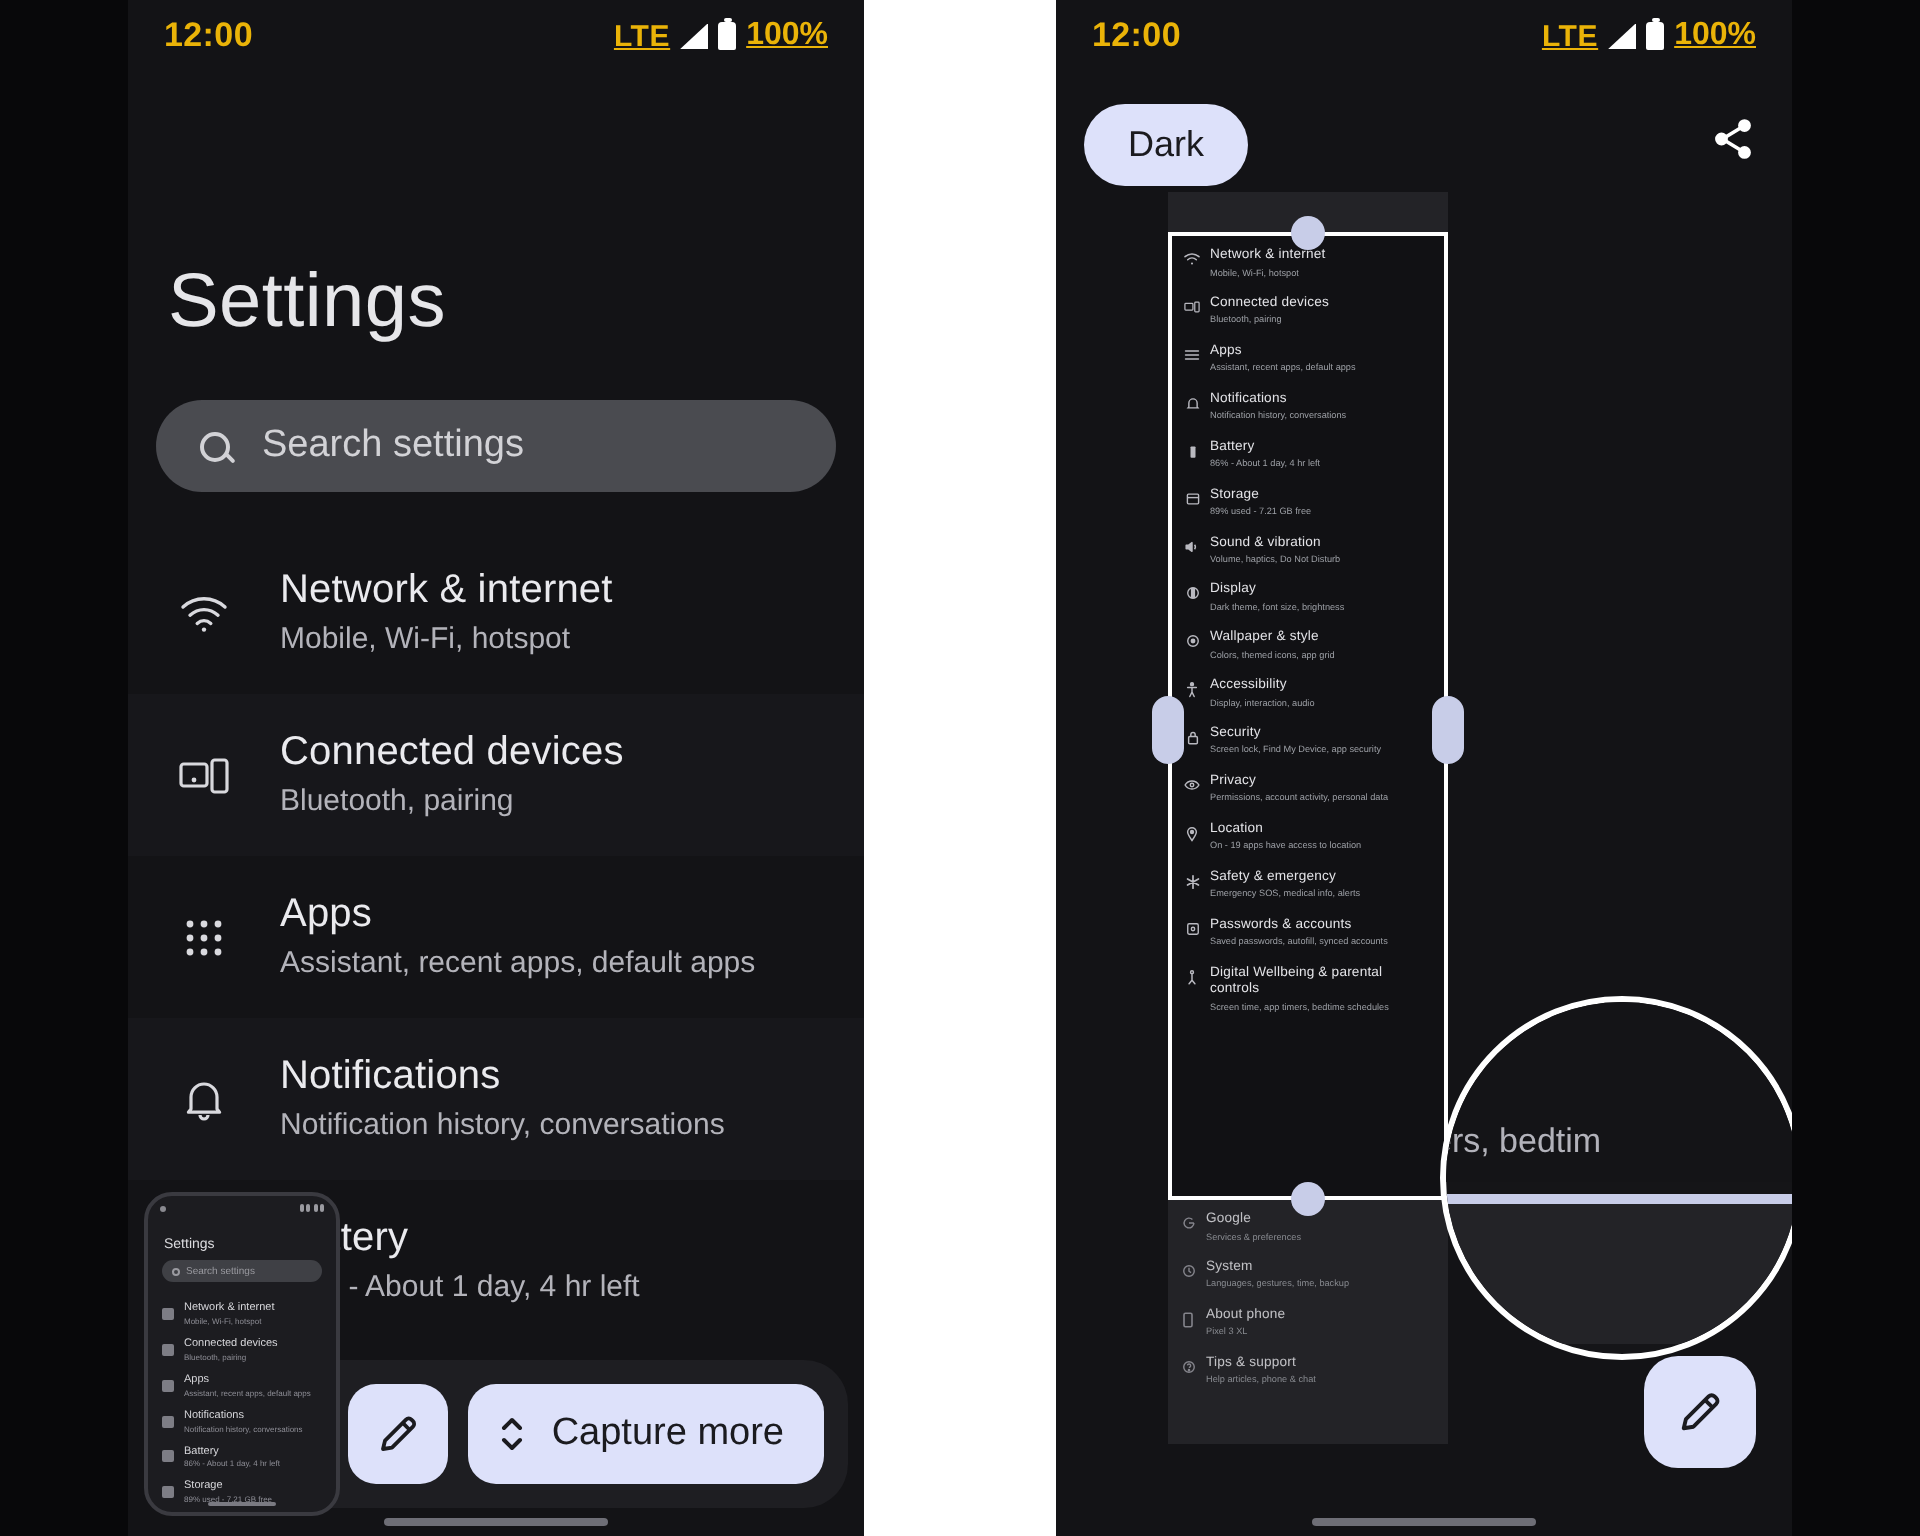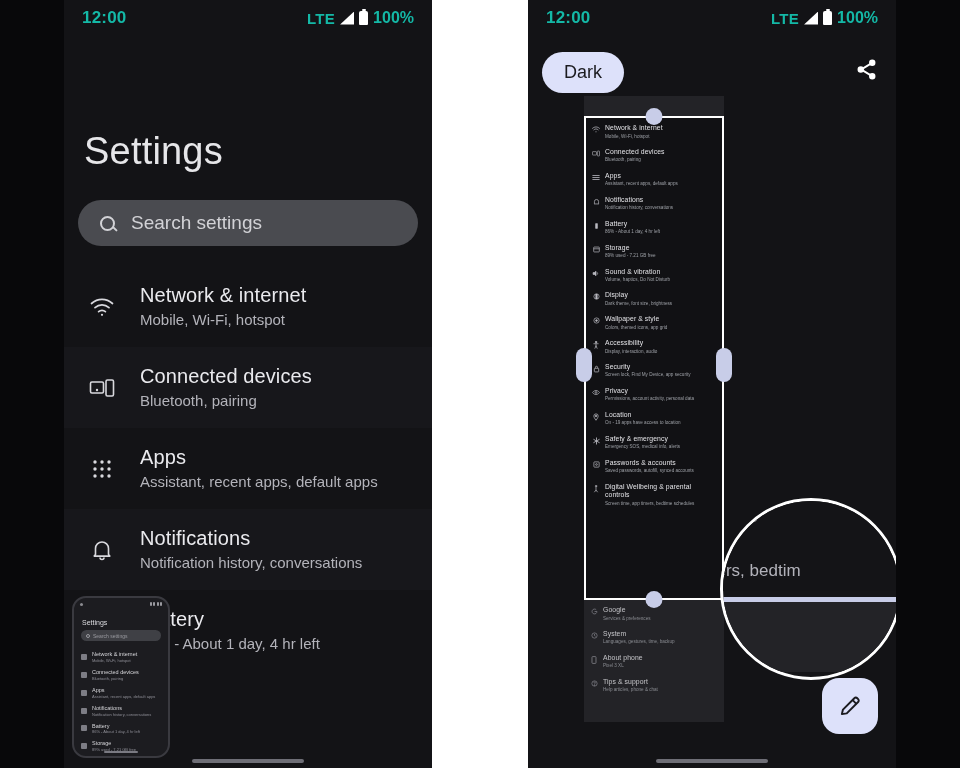--- a/index.html
+++ b/index.html
@@ -15,23 +15,23 @@
 
   .side-black { position:absolute; top:0; bottom:0; width:64px; background:#08080a; }
   .sb-l { left:0; } .sb-r { right:0; }
 
   .screen { position:absolute; top:0; bottom:0; left:64px; right:0; background:#131316; overflow:hidden; }
   .screen-r { position:absolute; top:0; bottom:0; left:0; right:64px; background:#131316; overflow:hidden; }
 
   
   .statusbar { position:absolute; top:0; left:0; right:0; height:36px;
     display:flex; align-items:center; justify-content:space-between;
-    padding:0 18px; color:#14b8a6; }
+    padding:0 18px; color:#eab308; }
   .st-time { font-size:17px; font-weight:bold; letter-spacing:.2px; }
-  .st-right { display:flex; align-items:center; gap:5px; font-size:16px; font-weight:bold; }
+  .st-right { display:flex; align-items:center; gap:5px; font-size:16px; font-weight:bold;text-decoration:underline; }
   .lte { font-size:15px; font-weight:bold; letter-spacing:.3px; }
   .sig { width:14px; height:13px; background:#fff;
     clip-path:polygon(100% 0,100% 100%,0 100%); }
   .batt { width:9px; height:14px; background:#fff; border-radius:2px 2px 1px 1px; position:relative; }
   .batt:before { content:""; position:absolute; top:-2.5px; left:2.5px; width:4px; height:2.5px; background:#fff; border-radius:1px; }
 
   
   .set-title { position:absolute; top:130px; left:20px; font-size:38px; color:#e6e6e9; font-weight:400; letter-spacing:.2px; }
   .searchbar { position:absolute; top:200px; left:14px; right:14px; height:46px;
     background:#4a4b50; border-radius:28px; display:flex; align-items:center; padding:0 22px; gap:16px; }
@@ -219,20 +219,43 @@
             </svg>
           </div>
           <div class="txts">
             <div class="t1">Battery</div>
             <div class="t2">86% - About 1 day, 4 hr left</div>
           </div>
         </div>
 
       </div>
 
+      <div class="toolbar">
+        <div class="tb-btn tb-sq">
+          <svg width="24" height="24" viewBox="0 0 24 24" fill="none" stroke="#1b1b1f" stroke-width="1.9" stroke-linecap="round">
+            <circle cx="18" cy="5" r="2.6" fill="#1b1b1f"></circle>
+            <circle cx="6" cy="12" r="2.6" fill="#1b1b1f"></circle>
+            <circle cx="18" cy="19" r="2.6" fill="#1b1b1f"></circle>
+            <path d="M8.4 10.8 15.7 6.4M8.4 13.2l7.3 4.4"></path>
+          </svg>
+        </div>
+        <div class="tb-btn tb-sq">
+          <svg width="24" height="24" viewBox="0 0 24 24" fill="none" stroke="#1b1b1f" stroke-width="1.9" stroke-linejoin="round">
+            <path d="M4.5 19.5l1-4.2L16 4.8a1.9 1.9 0 0 1 2.7 0l.8.8a1.9 1.9 0 0 1 0 2.7L9 18.8z"></path>
+            <path d="M14.5 6.6l3.4 3.4"></path>
+          </svg>
+        </div>
+        <div class="tb-btn tb-wide">
+          <svg width="16" height="22" viewBox="0 0 16 22" fill="none" stroke="#1b1b1f" stroke-width="2" stroke-linecap="round" stroke-linejoin="round">
+            <path d="M4 8l4-4 4 4"></path>
+              <path d="M4 14l4 4 4-4"></path>
+          </svg>
+          <span>Capture more</span>
+        </div>
+      </div>
 
       <div class="thumb">
         <div class="th-status">
           <span class="th-dot"></span>
           <span class="th-bars">
               <i></i>
               <i></i>
               <i></i>
               <i></i>
             </span>

